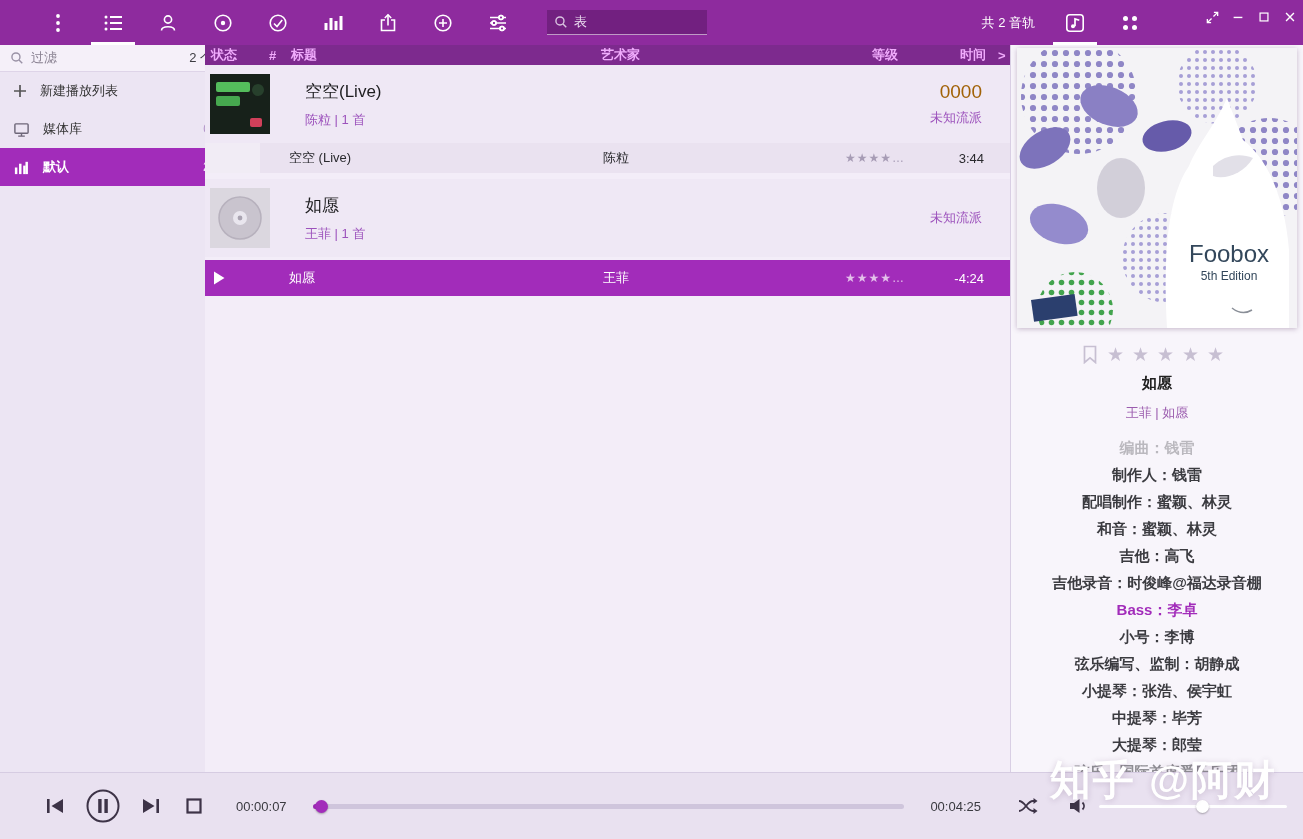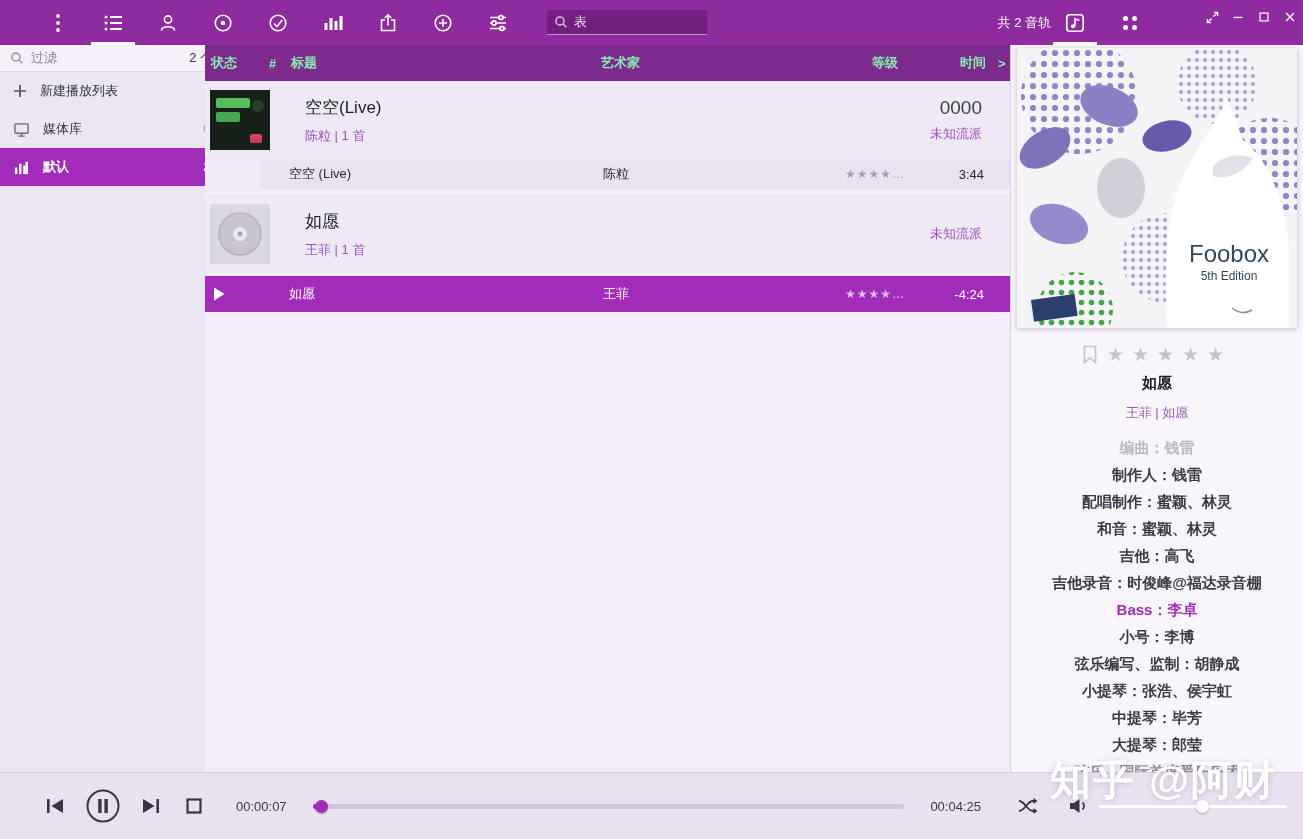--- a/index.html
+++ b/index.html
@@ -14,53 +14,53 @@
              justify-content:center; margin-right:31px; cursor:pointer; flex:0 0 auto; }
   .tb-icon svg { display:block; }
   .tb-icon.active::after { content:""; position:absolute; left:-10px; right:-10px; bottom:0;
                            height:3px; background:#fff; }
   .searchbox { display:flex; align-items:center; height:25px; width:160px;
                background:rgba(50,5,60,.30); border-bottom:1px solid rgba(255,255,255,.55);
                padding:0 7px; margin-left:6px; }
   .searchbox input { flex:1; background:transparent; border:none; outline:none; color:#eadcef;
                      font-size:13px; margin-left:6px; min-width:20px; }
   .tb-spacer { flex:1; }
-  .tb-count { color:#fff; font-size:13px; margin-right:12px; white-space:nowrap; }
+  .tb-count { color:#fff; font-size:13px; margin-right:28px; white-space:nowrap; }
   .win-controls { display:flex; align-items:flex-start; height:45px; padding-top:5px; margin-left:26px; }
   .win-btn { width:26px; height:24px; display:flex; align-items:center; justify-content:center; cursor:pointer; }
 
   
   .sidebar { position:absolute; top:45px; left:0; width:224px; bottom:67px; background:#ece5f3;
              border-right:1px solid #d9cfe4; }
   .filter-row { height:27px; background:#f5f0f9; border-bottom:1px solid #ded4e8;
                 display:flex; align-items:center; padding:0 10px; }
   .filter-label { color:#8a8292; font-size:13px; margin-left:7px; flex:1; }
   .filter-count { color:#3c3c42; font-size:13px; }
   .side-row { height:38px; display:flex; align-items:center; padding:0 13px; font-size:13px; color:#333; cursor:pointer; }
   .side-row .lbl { margin-left:13px; flex:1; text-align:left; }
   .side-row .cnt { color:#b193c8; font-size:12px; }
   .side-row.selected { background:#a22cba; color:#fff; font-weight:bold;align-items:center; }
   .side-row.selected .cnt { color:#f0d8f6; }
 
   
   .main { position:absolute; top:45px; left:205px; width:805px; bottom:67px; background:#f3edf8; overflow:hidden; }
   .plgrid { display:grid; grid-template-columns:55px 25px 310px 235px 90px 72px 18px; align-items:center; }
-  .plheader { height:36px; background:#7d2a8e; color:#86efac; font-size:13px; font-weight:bold; }
+  .plheader { height:20px; background:#7d2a8e; color:#f0abfc; font-size:13px; font-weight:bold; }
   .plheader .c { padding:0 6px; white-space:nowrap; }
   .c-center { text-align:center; }
   .c-right { text-align:right; }
   .plheader .c-rating { text-align:right; padding-right:22px; }
   .group { margin-bottom:6px; }
   .group-header { display:flex; align-items:center; background:#efe8f5; padding:9px 28px 9px 5px; cursor:pointer;gap:21px; }
   .thumb { width:60px; height:60px; flex:0 0 auto; }
   .gh-text { margin-left:14px; display:flex; flex-direction:column; gap:8px; align-items:flex-start; }
   .gh-title { font-size:17px; color:#1d1d1f; }
   .gh-sub { font-size:13px; color:#9c52bc; }
   .gh-right { margin-left:auto; display:flex; flex-direction:column; align-items:flex-end; gap:6px; justify-content:center; }
-  .gh-code { font-size:19px; color:#404040; min-height:0; }
+  .gh-code { font-size:19px; color:#a16207; min-height:0; }
   .gh-genre { font-size:13px; color:#9c52bc; }
   .track { height:30px; background:#eae2f0; font-size:13px; color:#2a2a2e; cursor:pointer; }
   .track .cell { padding:0 8px; overflow:hidden; white-space:nowrap; }
   .track .cell-title { padding-left:4px; }
   .cell-status { height:100%; background:rgba(255,255,255,.35); display:flex; align-items:center; padding-left:10px; }
   .rating { color:#a79cb5; font-size:12px; letter-spacing:1px; padding-left:15px; }
   .track.selected { height:36px; background:#a22cba; color:#fff; margin-top:3px; }
   .track.selected .cell-status { background:transparent; }
   .track.selected .rating { color:rgba(255,255,255,.7); }
 

